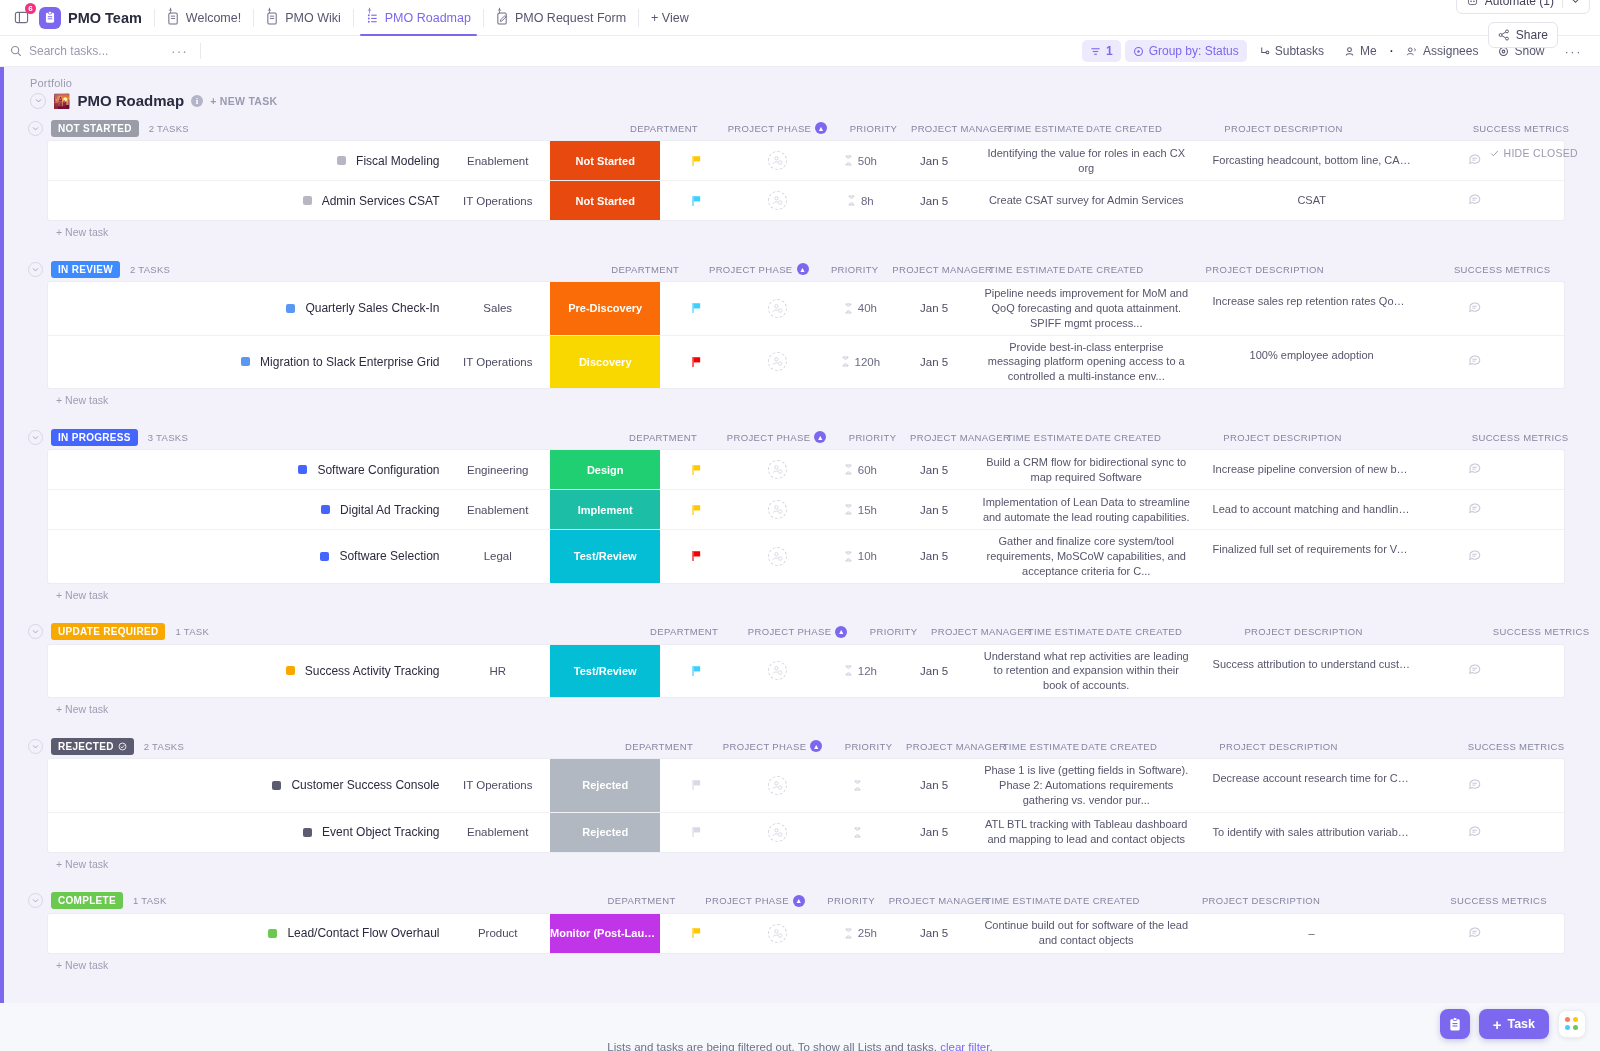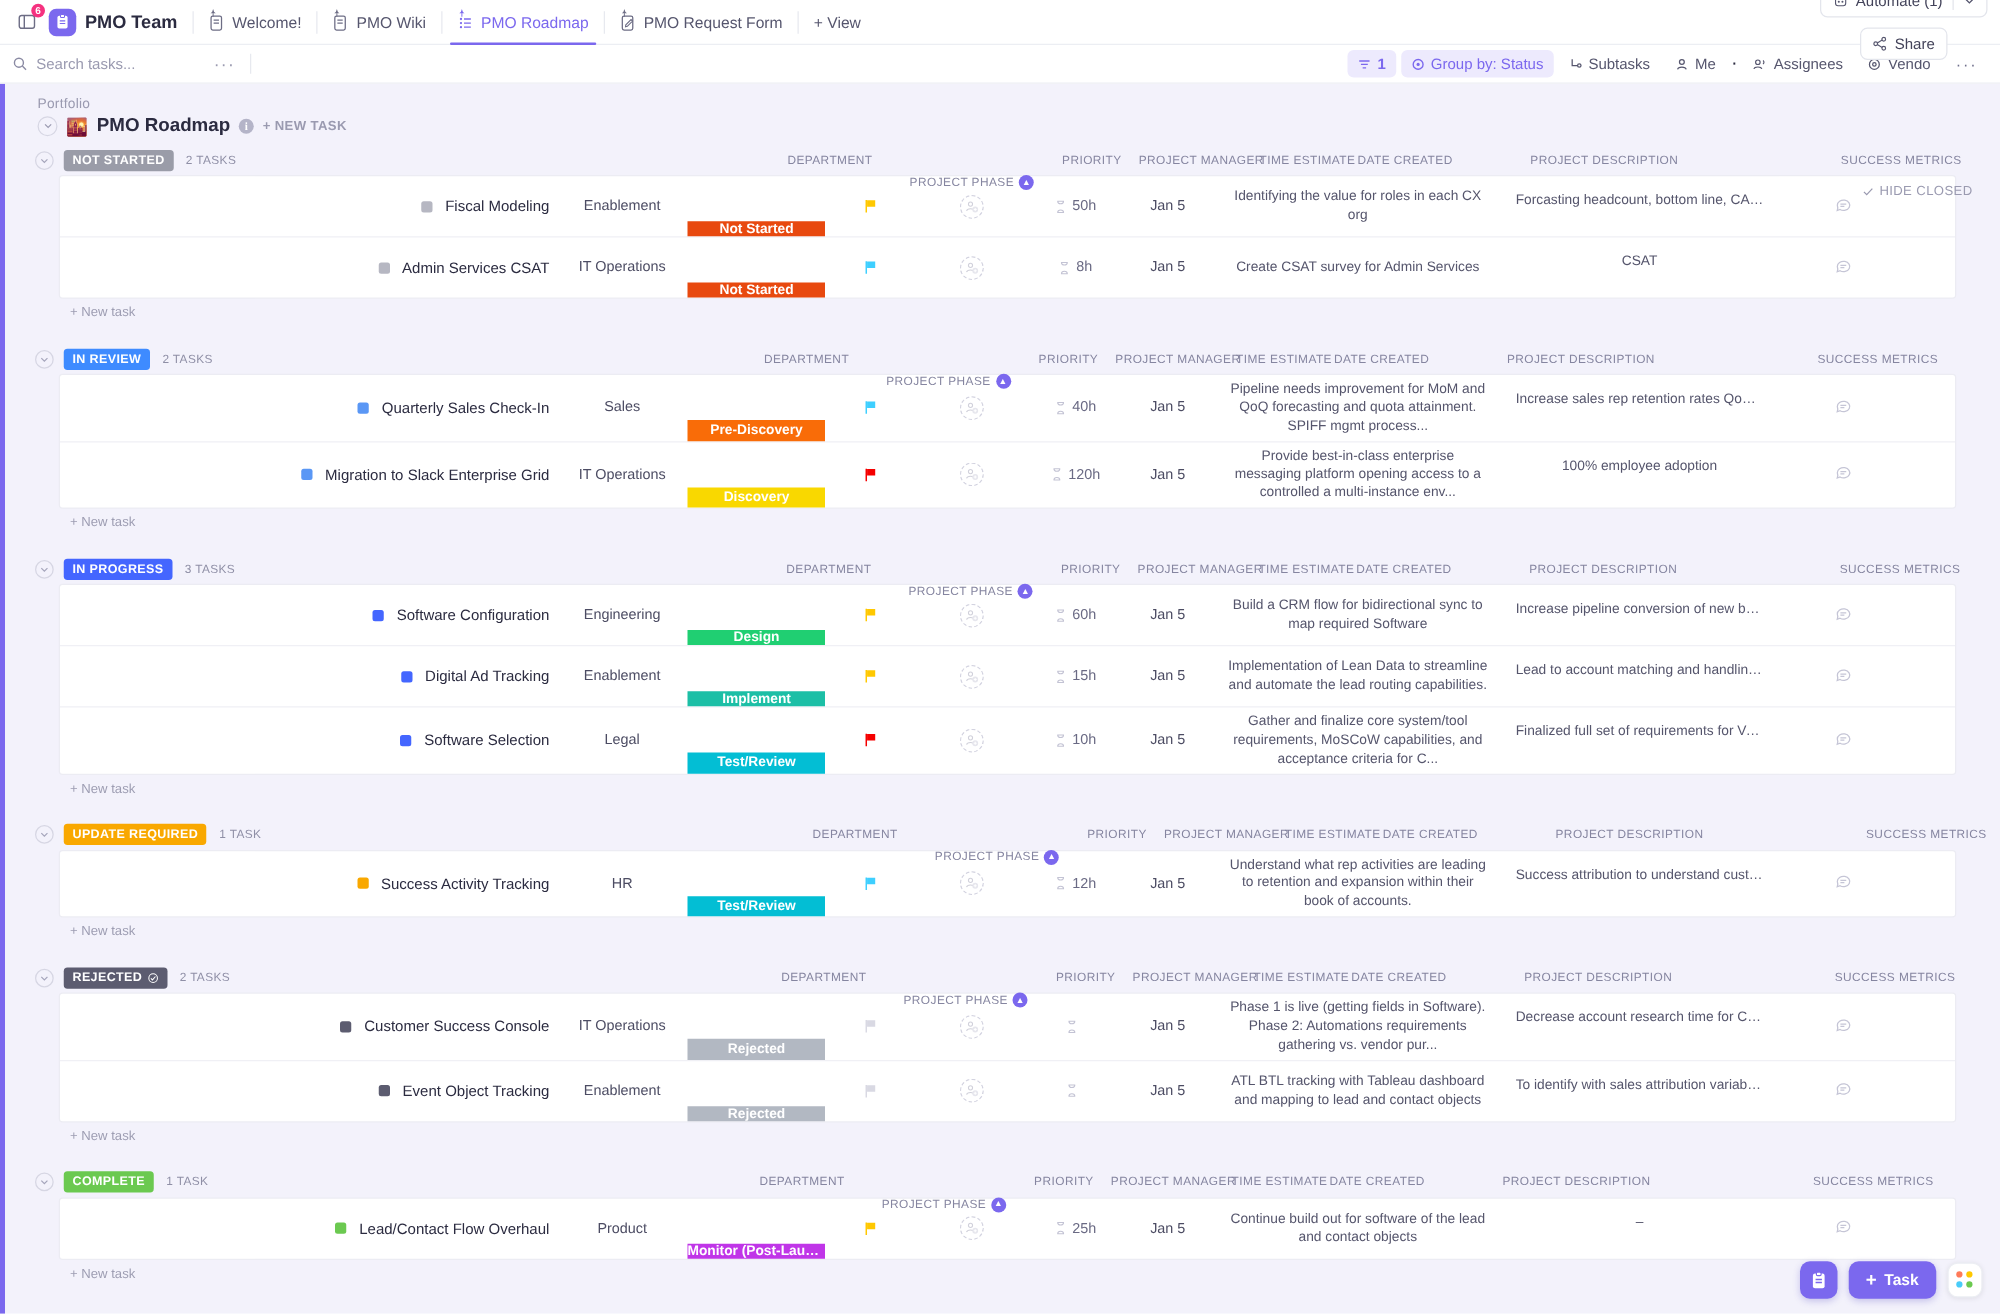--- a/index.html
+++ b/index.html
@@ -168,21 +168,21 @@
   .sort-badge {
     width: 12px; height: 12px; border-radius: 50%;
     background: #7b68ee; color: #fff; font-size: 7px;
     display:flex; align-items:center; justify-content:center;
   }
   .plus-col { width: 36px; display:flex; align-items:center; justify-content:center; }
 
   
   .c-name      { width: 420px; }
   .c-dept      { width: 110px; text-align: center; }
-  .c-phase     { width: 117px; margin-top: 36px; }
+  .c-phase     { width: 117px; }
   .c-prio      { width:  75px; }
   .c-pm        { width:  95px; }
   .c-time      { width:  80px; }
   .c-date      { width:  75px; }
   .c-desc      { width: 245px; }
   .c-metrics   { width: 230px; }
   .c-comments  { width: 115px; }
 
   .rows-wrap {
     background: #fff; margin-left: 44px; margin-right: 36px;
@@ -429,21 +429,21 @@
         <path d="M1.3 10.3 C1.8 7.8 8.2 7.8 8.7 10.3" fill="none" stroke="#56566e" stroke-width="1.1"></path>
         <path d="M9.8 2.4 a2 2 0 0 1 0 3.3" fill="none" stroke="#56566e" stroke-width="1.1"></path>
       </svg>
       <span>Assignees</span>
     </div>
     <div class="chip">
       <svg width="11" height="11" viewBox="0 0 12 12">
         <circle cx="6" cy="6" r="4.3" fill="none" stroke="#56566e" stroke-width="1.1"></circle>
         <circle cx="6" cy="6" r="1.5" fill="none" stroke="#56566e" stroke-width="1.1"></circle>
       </svg>
-      <span>Vendo</span>
+      <span>Show</span>
     </div>
     <div class="chip">
       <span style="letter-spacing:1.5px;font-size:13px;color:#70708c;">···</span>
     </div>
   </div>
 </div>
 
 <div class="content">
 
   <div class="hide-closed">

